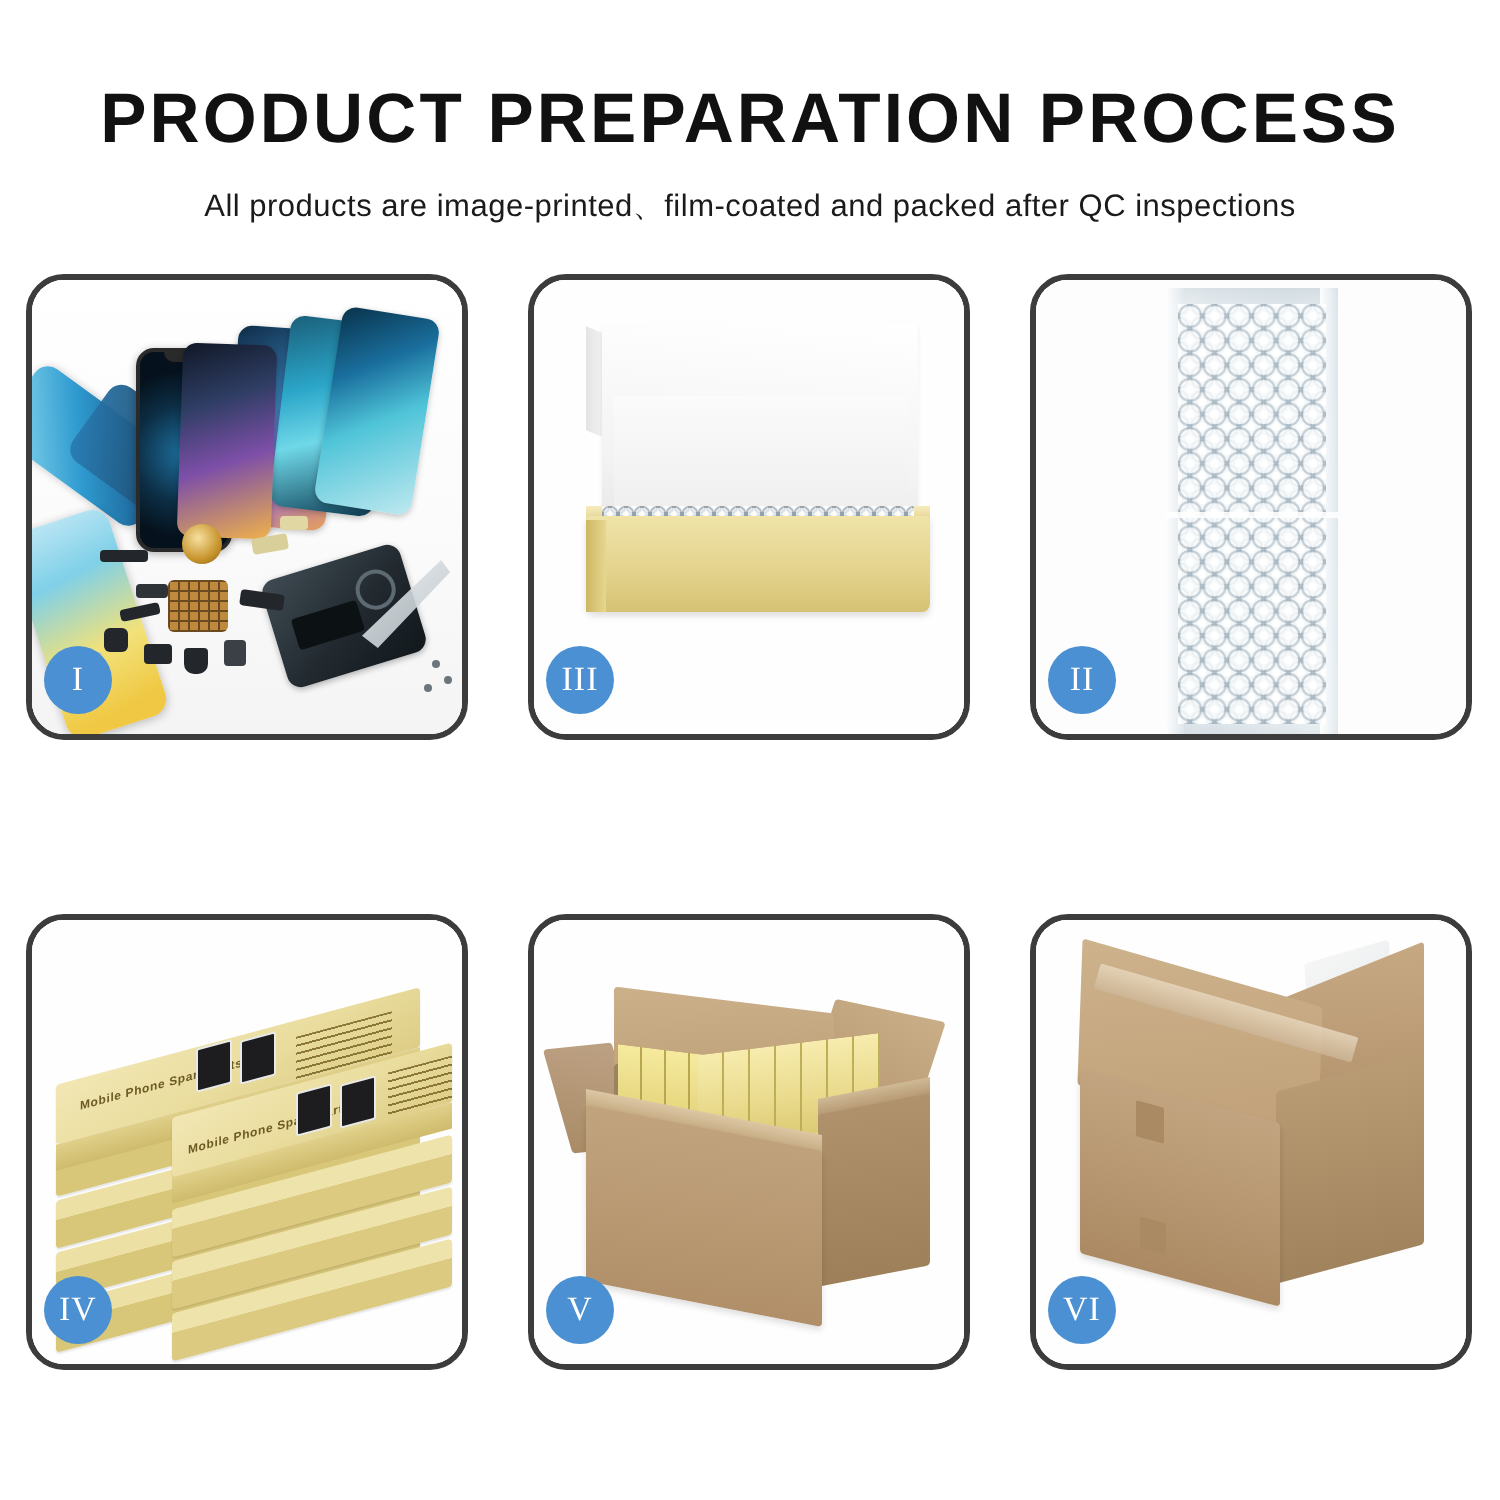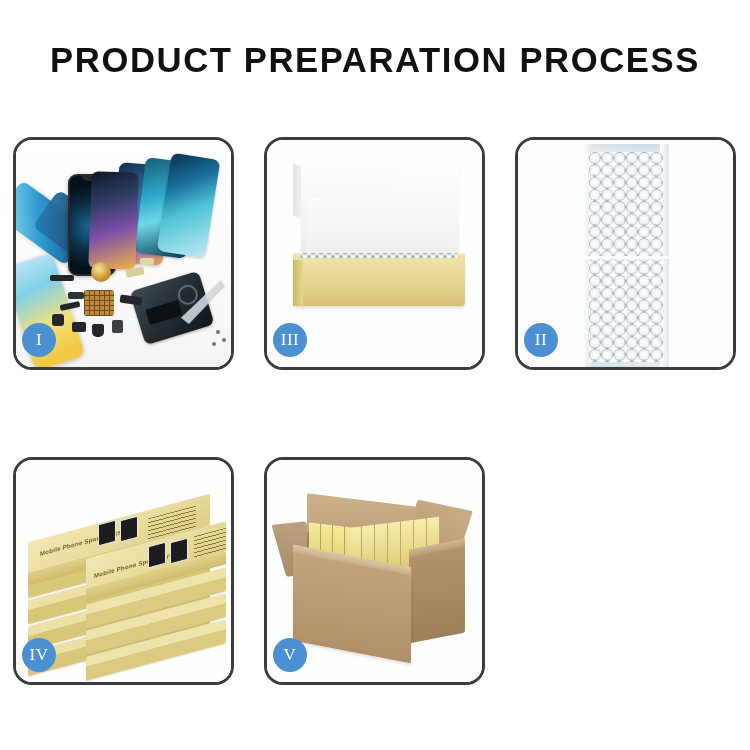--- a/index.html
+++ b/index.html
@@ -238,20 +238,21 @@
   .n1{left:50px;top:92px;width:14px;height:18px;transform:skewY(15deg);}
   .n2{left:52px;top:150px;width:13px;height:16px;transform:skewY(15deg);}
 </style>
 </head>
 <body>
 
 <div class="page">
 
   <div class="header">
     <div class="title">PRODUCT PREPARATION PROCESS</div>
+    <div class="subtitle">All products are image-printed、film-coated and packed after QC inspections</div>
   </div>
 
   <div class="grid">
 
     <div class="row r1">
 
       <div class="panel">
         <div class="clip">
           <div class="scene1">
             <div class="ph tilt"></div>
@@ -386,15 +387,30 @@
             </div>
             <div class="cRim2"></div>
             <div class="cSide"></div>
             <div class="cRim"></div>
             <div class="cFront"></div>
           </div>
         </div>
         <div class="badge">V</div>
       </div>
 
+      <div class="panel">
+        <div class="clip">
+          <div class="scene6">
+            <div class="tapeEnd"></div>
+            <div class="sTopR"></div>
+            <div class="sTop"></div>
+            <div class="tape"></div>
+            <div class="sSide"></div>
+            <div class="sFront"></div>
+            <div class="sNotch n1"></div>
+            <div class="sNotch n2"></div>
+          </div>
+        </div>
+        <div class="badge">VI</div>
+      </div>
     </div>
   </div>
 </div>
 
 </body></html>

